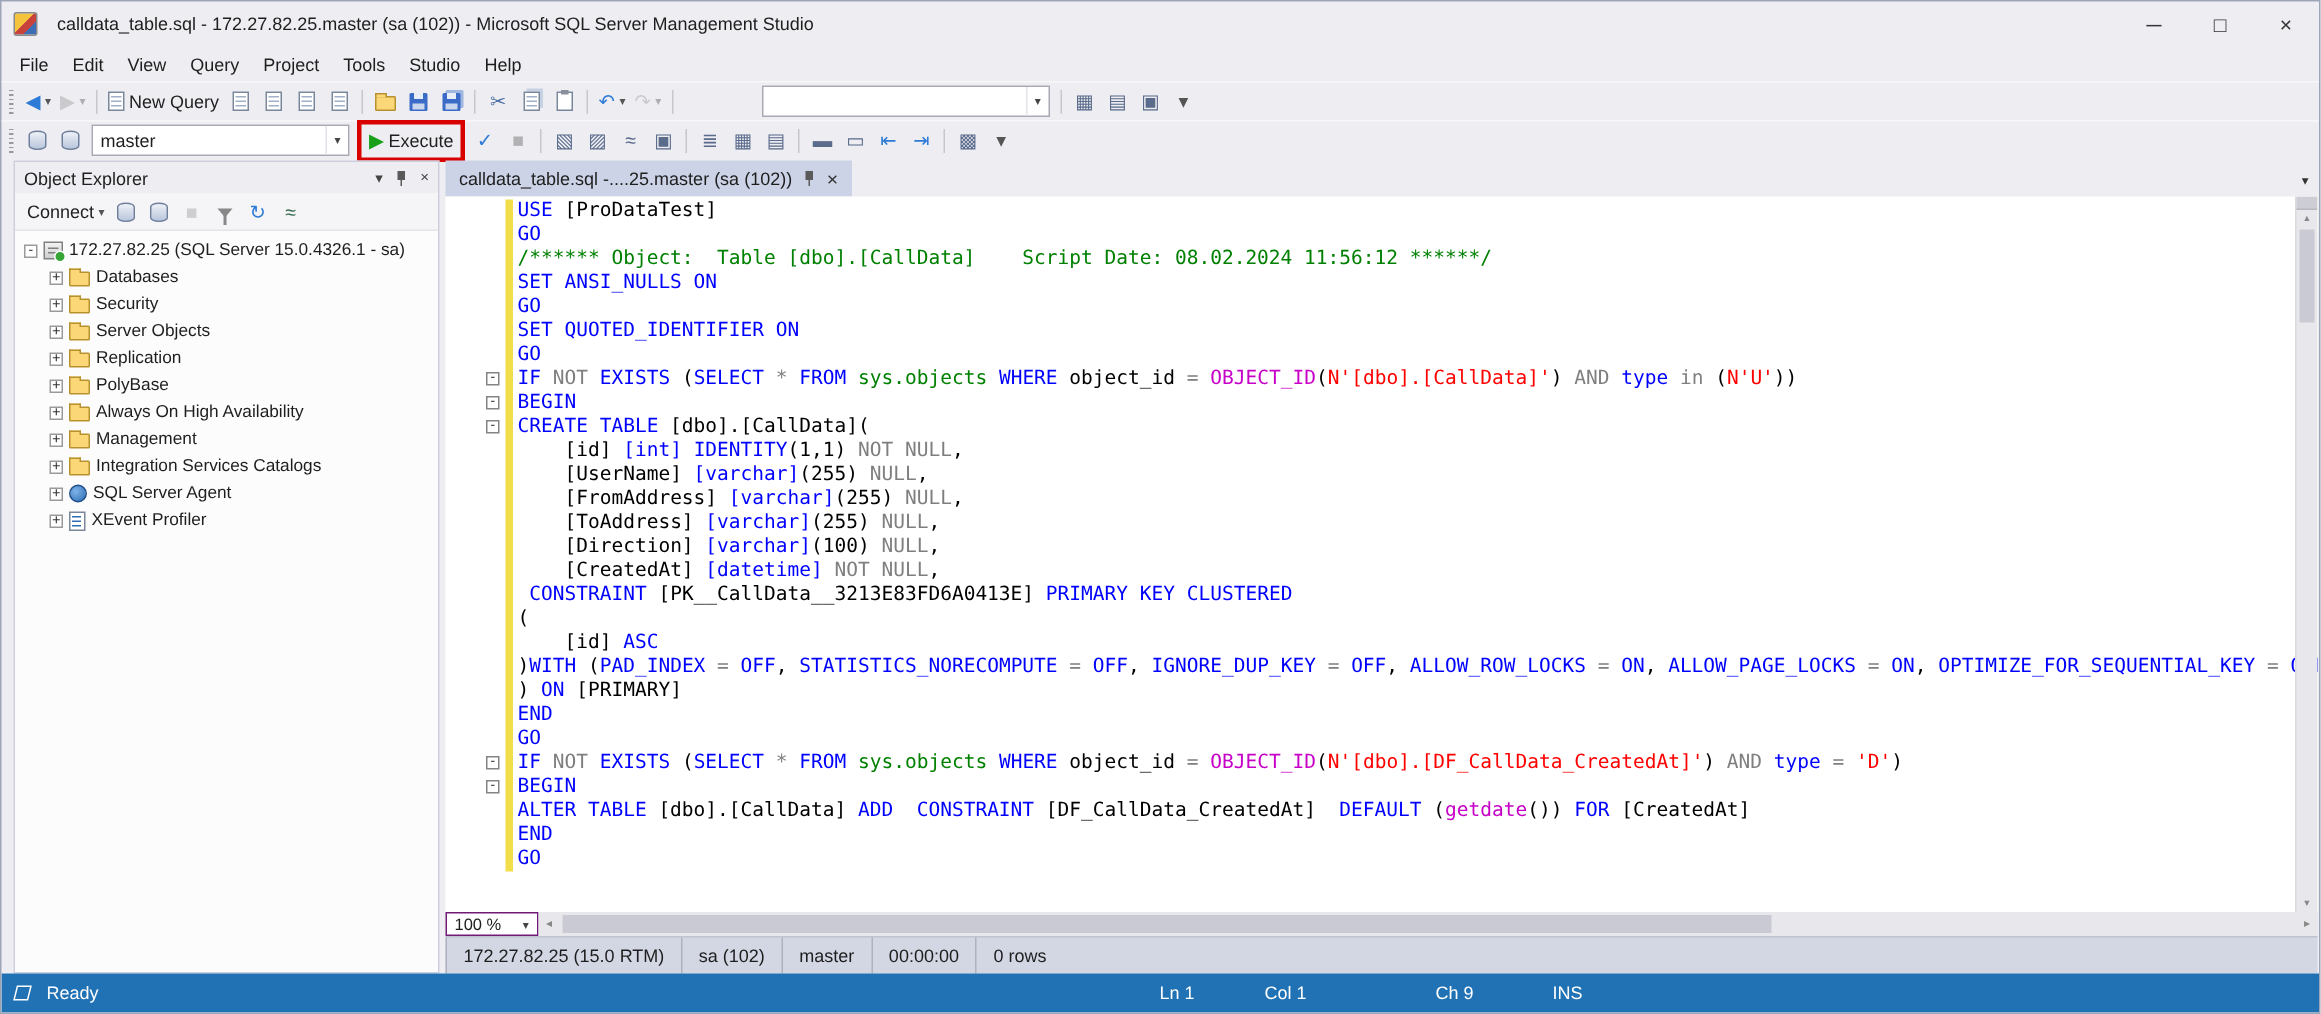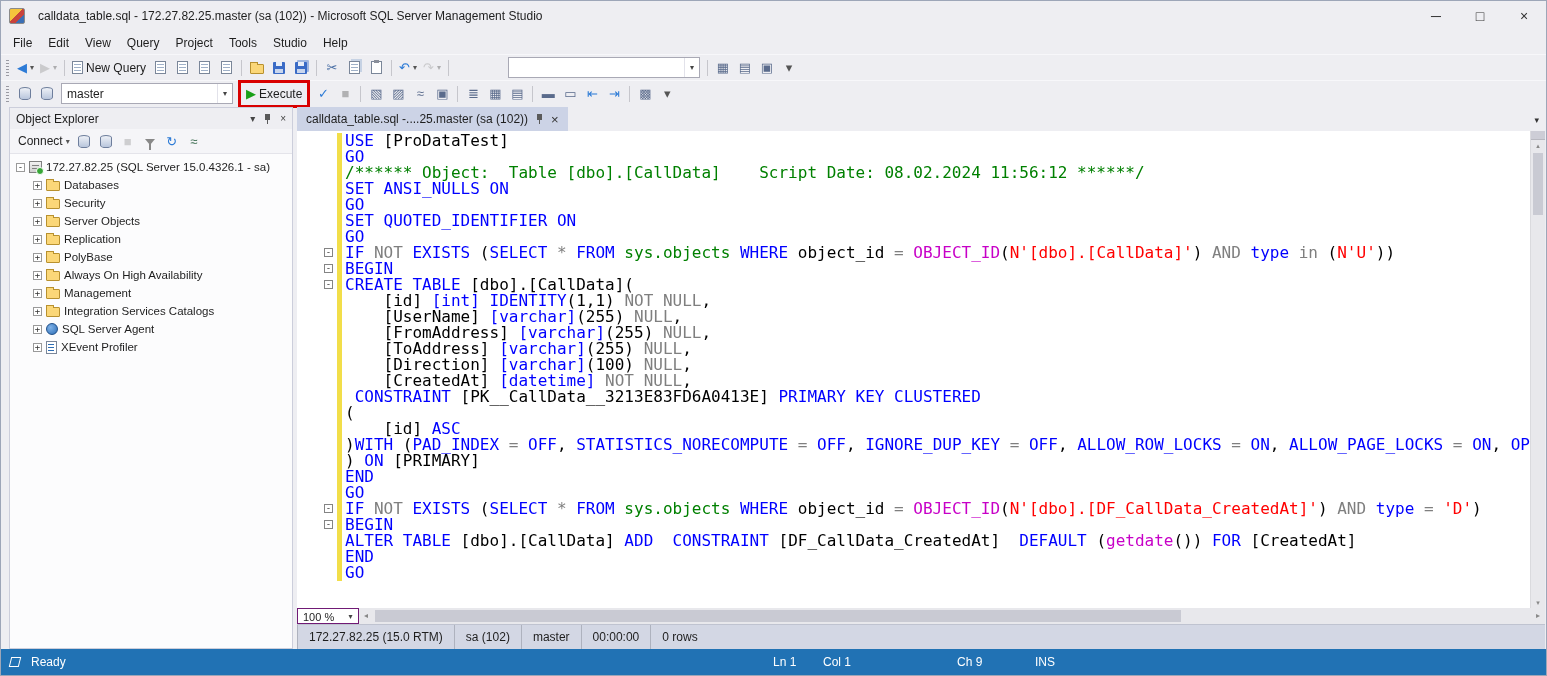--- a/index.html
+++ b/index.html
@@ -66,21 +66,21 @@
   .expander { width:9px; height:9px; border:1px solid #9a9a9a; background:#fff; font-size:9px; line-height:7px; text-align:center; color:#333; flex:none; font-family:"DejaVu Sans Mono",monospace; }
 
   
   .editor-pane { position:absolute; left:296px; top:106px; right:1px; bottom:26px; display:flex; flex-direction:column; }
   .tab-strip { height:24px; display:flex; align-items:flex-end; position:relative; }
   .doc-tab { height:24px; background:#ccd3e6; display:flex; align-items:center; padding:0 9px; gap:7px; }
   .tab-close { font-size:13px; color:#333; }
   .tab-strip-caret { position:absolute; right:6px; bottom:6px; font-size:9px; color:#333; }
   .editor { flex:1; background:#fff; position:relative; overflow:hidden; }
   .change-strip { position:absolute; left:40px; top:2px; width:5px; background:var(--yellow,#f2de49); }
-  .code-area { position:absolute; left:0; top:2px; right:16px; bottom:0; padding-left:48px; font-family:"DejaVu Sans Mono","Liberation Mono",monospace; font-size:16px; line-height:16px; }
+  .code-area { position:absolute; left:0; top:2px; right:16px; bottom:0; padding-left:48px; font-family:"DejaVu Sans Mono","Liberation Mono",monospace; font-size:13px; line-height:16px; }
   .code-line { height:16px; white-space:pre; position:relative; }
   .fold { position:absolute; left:-21px; top:3px; width:9px; height:9px; border:1px solid #848484; background:#fff; font-size:9px; line-height:7px; text-align:center; color:#333; }
   .fold::before { content:"-"; }
   .tok-kw{color:var(--tok-kw,#0000ff);} .tok-op{color:var(--tok-op,#7f7f7f);} .tok-pl{color:var(--tok-pl,#000);}
   .tok-cm{color:var(--tok-cm,#008000);} .tok-str{color:var(--tok-str,#ff0000);} .tok-fn{color:var(--tok-fn,#c700c7);} .tok-sys{color:var(--tok-sys,#008000);}
   .vscroll { position:absolute; right:0; top:0; bottom:0; width:15px; background:#e8e8ec; border-left:1px solid #dadade; }
   .vs-splitter { height:9px; background:#cdcdd6; border-bottom:1px solid #b8b8c0; }
   .vs-arrow { height:11px; text-align:center; font-size:7px; color:#888; line-height:11px; }
   .vs-arrow.down { position:absolute; bottom:0; left:0; right:0; }
   .vs-thumb { position:absolute; top:22px; left:2px; right:2px; height:62px; background:#c9cad3; }
@@ -92,21 +92,21 @@
   .hs-arrow.right { right:0; }
   .hs-thumb { position:absolute; left:16px; top:2px; bottom:2px; width:68%; background:#c9cad3; }
   .query-status { height:25px; background:#d3d7e4; display:flex; align-items:stretch; border-top:1px solid #bfc3d0; }
   .qs-left { flex:1; display:flex; align-items:center; gap:7px; padding-left:8px; }
   .qs-cell { display:flex; align-items:center; padding:0 11px; border-left:1px solid #aeb2be; white-space:nowrap; }
 
   
   .statusbar { position:absolute; left:0; right:0; bottom:0; height:26px; background:var(--sb-blue,#2172b4); color:#fff; }
   .sb-flag { position:absolute; left:9px; top:8px; width:10px; height:10px; border:1px solid #fff; transform:skewX(-14deg); }
   .sb-item { position:absolute; top:6px; white-space:nowrap; }
-  .sb-ready { left:30px; } .sb-ln { left:772px; } .sb-col { left:822px; } .sb-ch { left:956px; } .sb-ins { left:1034px; }
+  .sb-ready { left:30px; } .sb-ln { left:772px; } .sb-col { left:842px; } .sb-ch { left:956px; } .sb-ins { left:1034px; }
 </style>
 </head>
 <body>
 
 <div class="titlebar">
   <span class="app-icon"></span>
   <span class="title-text">calldata_table.sql - 172.27.82.25.master (sa (102)) - Microsoft SQL Server Management Studio</span>
   <span class="win-btns" id="win-btns">
       <span class="win-btn">─</span>
       <span class="win-btn">□</span>

